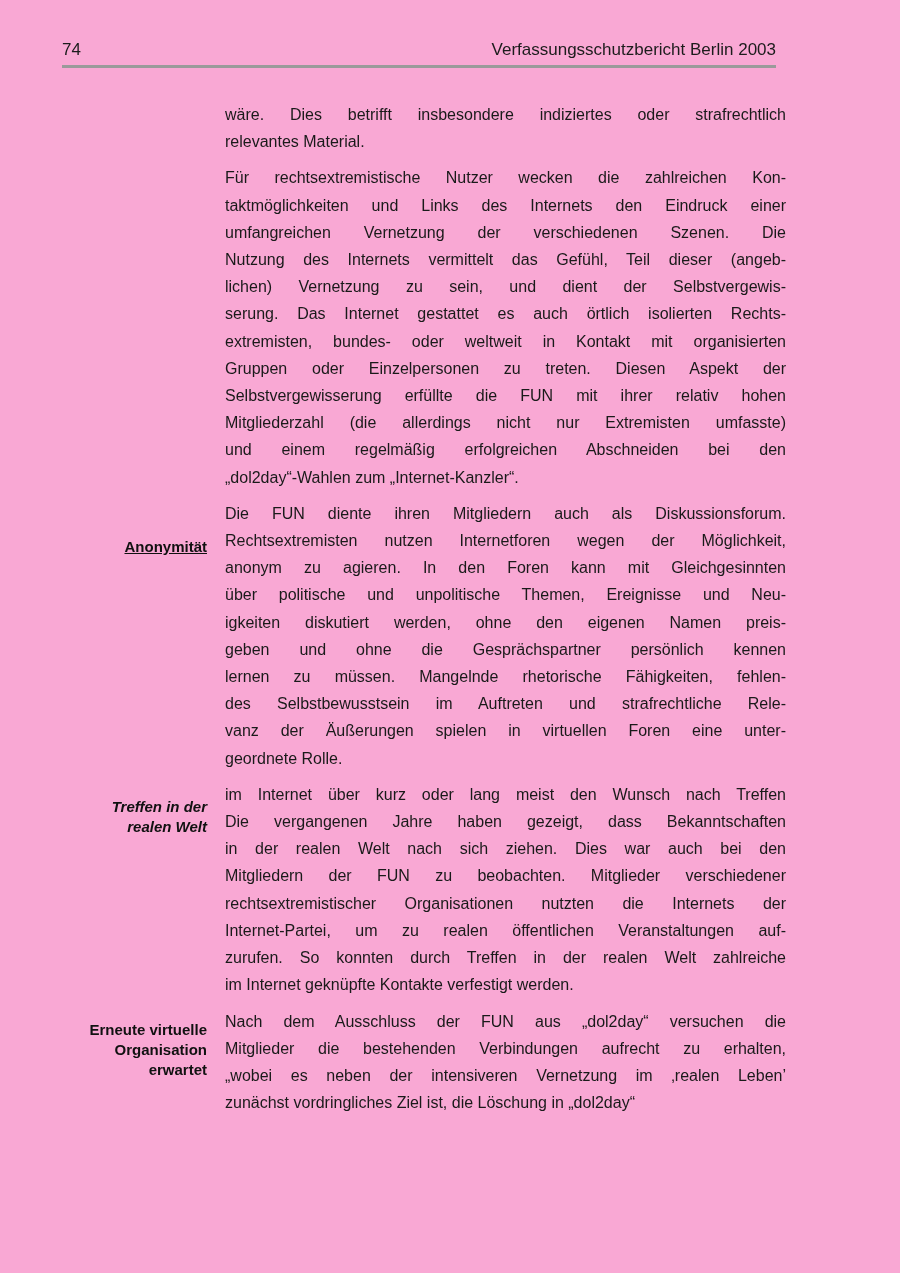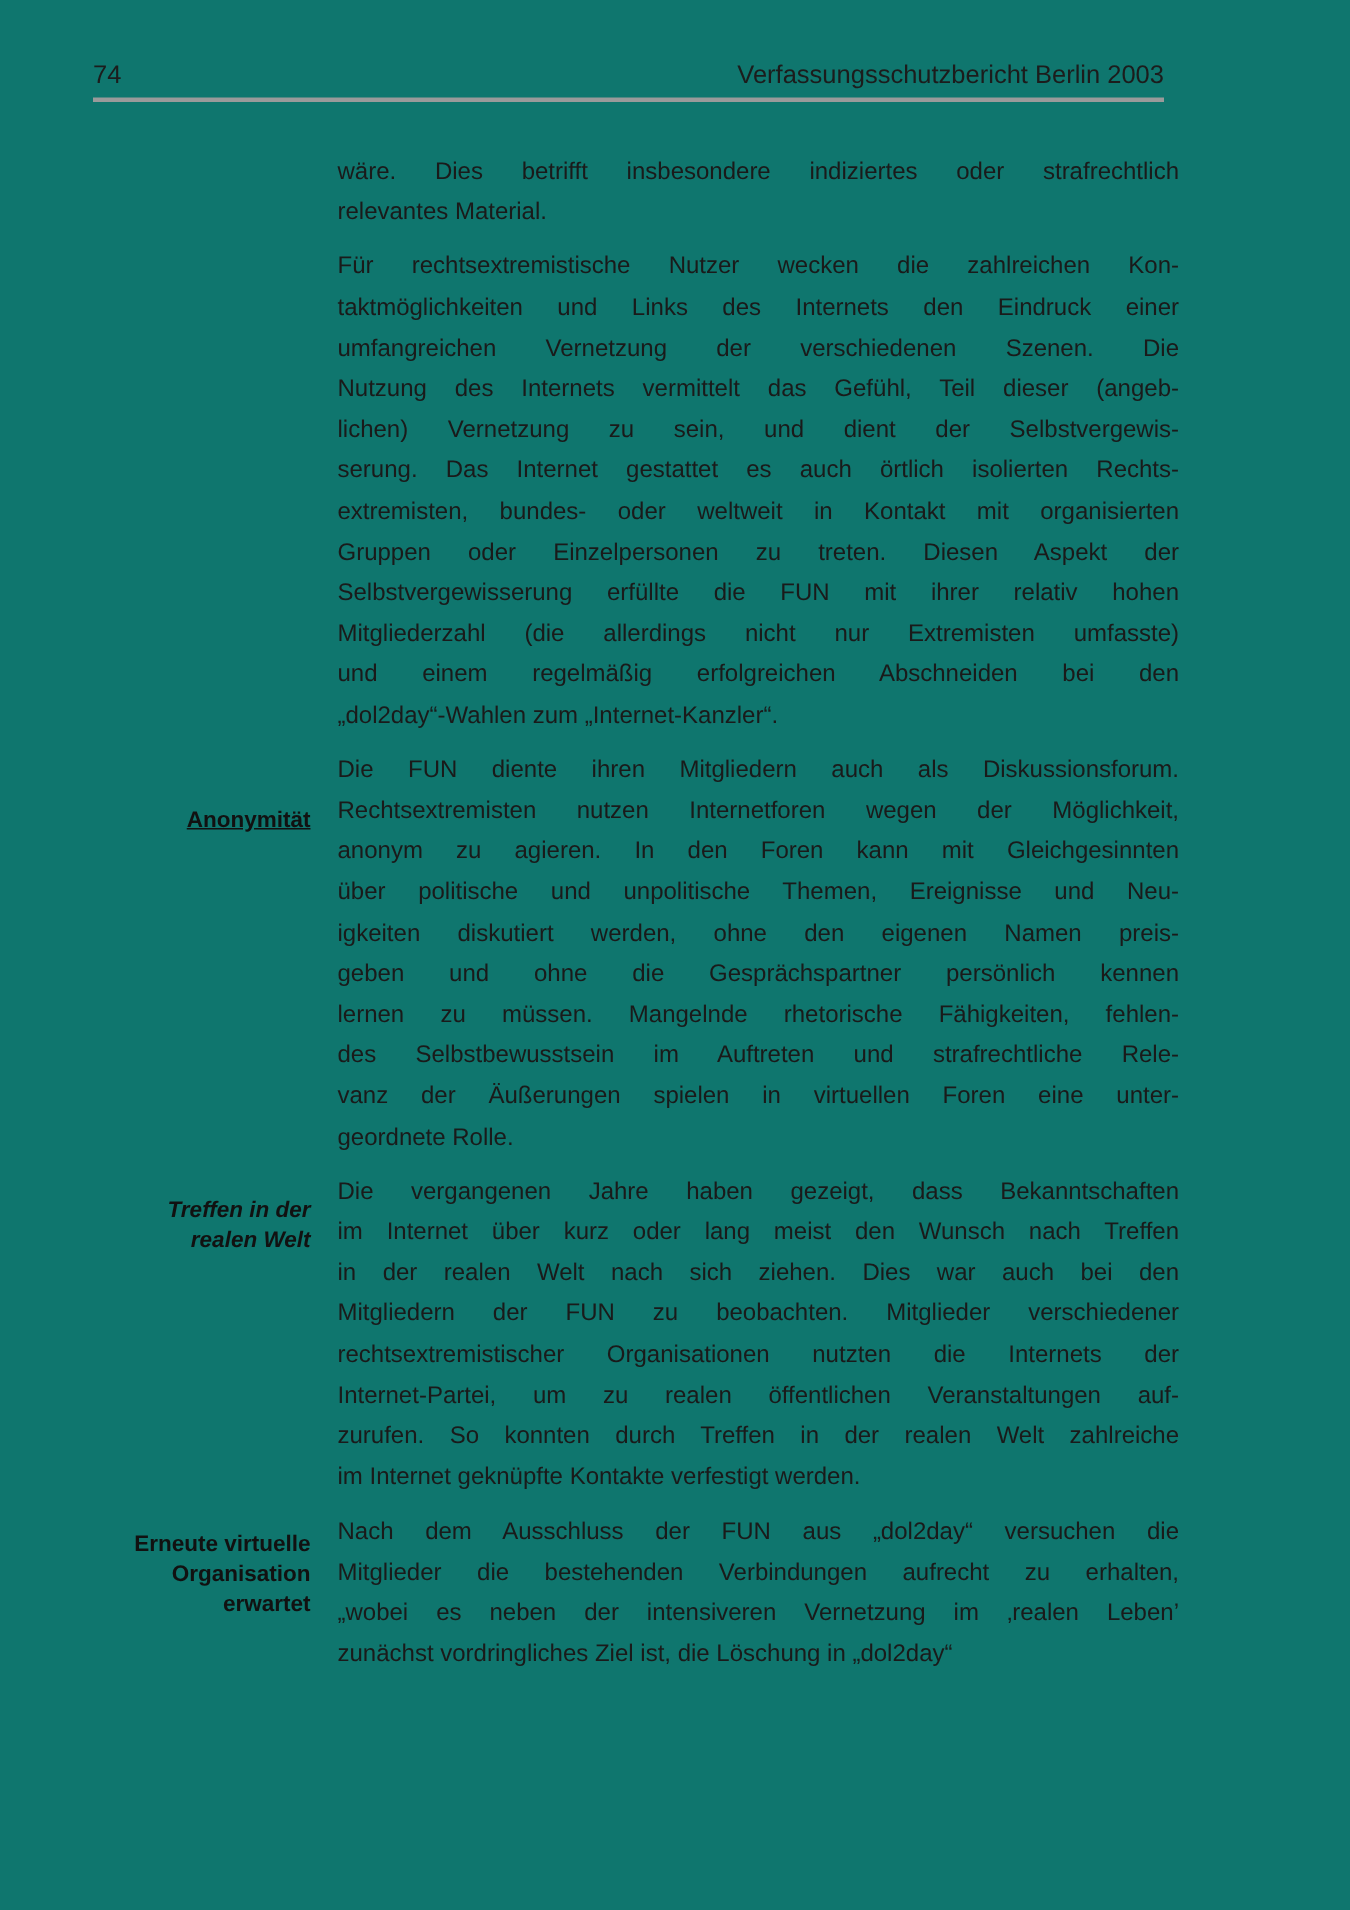--- a/index.html
+++ b/index.html
@@ -4,21 +4,21 @@
 <style>
   html, body {
     margin: 0;
     padding: 0;
     background: #ffffff;
   }
   .page {
     position: relative;
     width: 900px;
     height: 1273px;
-    background: #0f766e;
+    background: #f9a8d4;
     font-family: "Liberation Sans", sans-serif;
     color: #1a1a1a;
     overflow: hidden;
   }
   .header {
     position: absolute;
     left: 62px;
     top: 40px;
     width: 714px;
     display: flex;
@@ -114,22 +114,22 @@
           <div class="line">vanz der Äußerungen spielen in virtuellen Foren eine unter-</div>
           <div class="line last-line">geordnete Rolle.</div>
         </div>
       </div>
       <div class="row r3">
         <div class="label-cell">
           <div class="label-line">Treffen in der</div>
           <div class="label-line">realen Welt</div>
         </div>
         <div class="body-cell">
+          <div class="line">im Internet über kurz oder lang meist den Wunsch nach Treffen</div>
           <div class="line">Die vergangenen Jahre haben gezeigt, dass Bekanntschaften</div>
-          <div class="line">im Internet über kurz oder lang meist den Wunsch nach Treffen</div>
           <div class="line">in der realen Welt nach sich ziehen. Dies war auch bei den</div>
           <div class="line">Mitgliedern der FUN zu beobachten. Mitglieder verschiedener</div>
           <div class="line">rechtsextremistischer Organisationen nutzten die Internets der</div>
           <div class="line">Internet-Partei, um zu realen öffentlichen Veranstaltungen auf-</div>
           <div class="line">zurufen. So konnten durch Treffen in der realen Welt zahlreiche</div>
           <div class="line last-line">im Internet geknüpfte Kontakte verfestigt werden.</div>
         </div>
       </div>
       <div class="row r4">
         <div class="label-cell">

